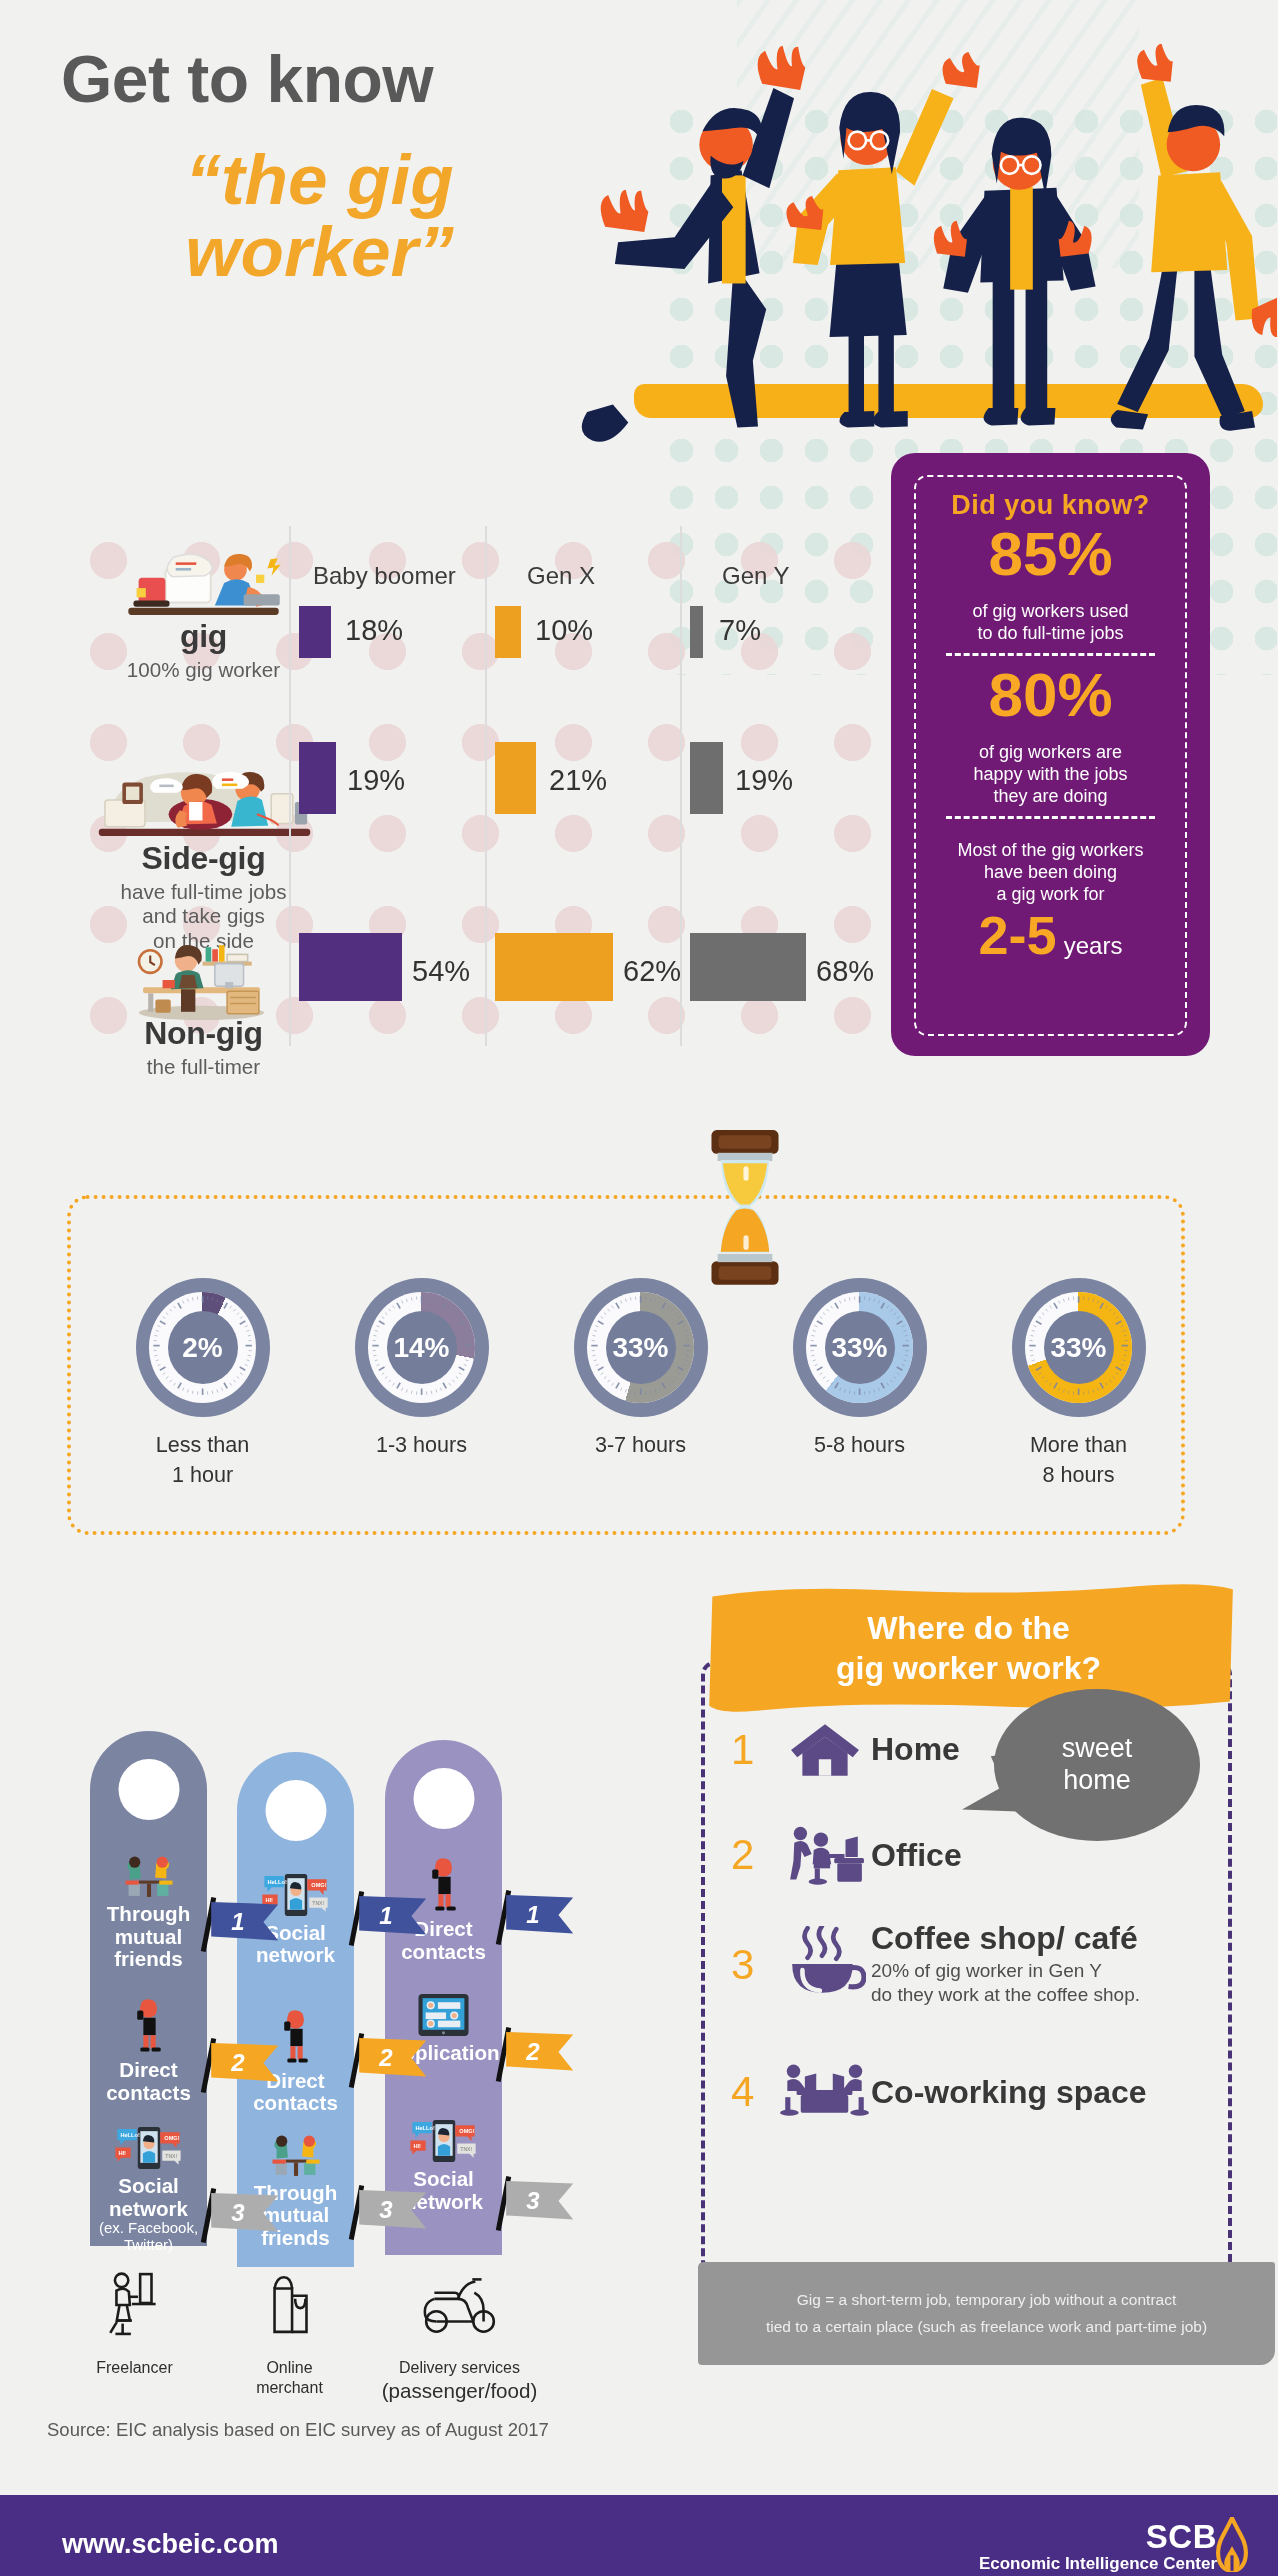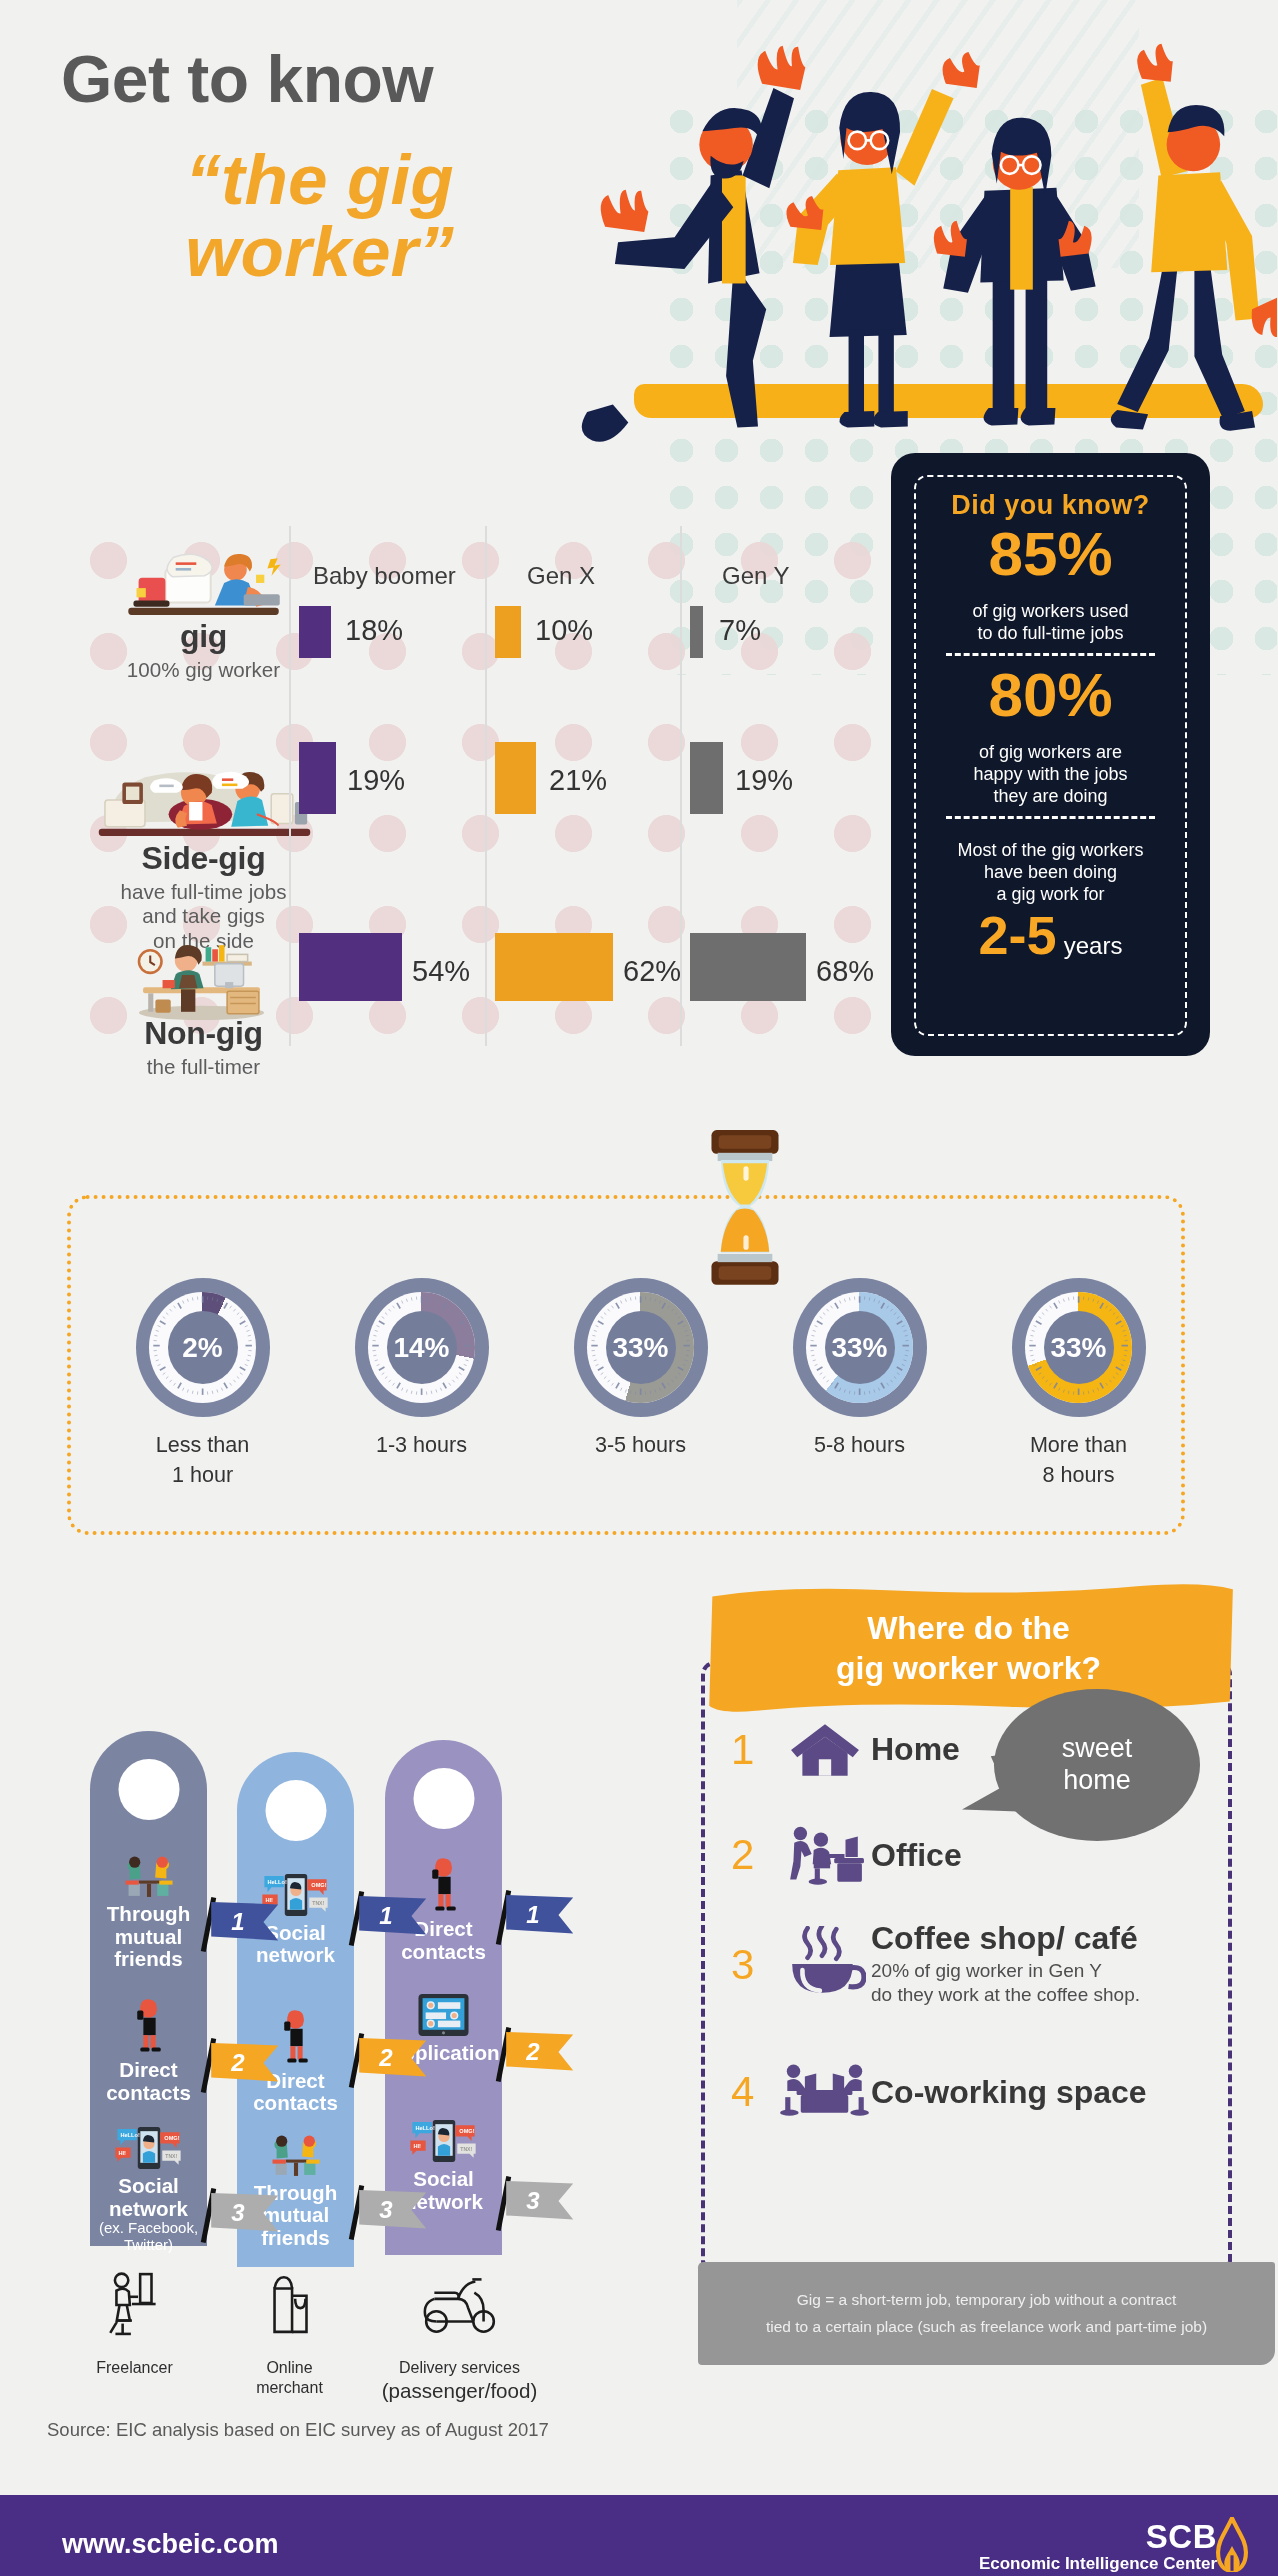--- a/index.html
+++ b/index.html
@@ -75,21 +75,21 @@
     position:absolute; font-size:29px; color:#333; white-space:nowrap;
   }
   .rowicon { position:absolute; }
   .rowname { position:absolute; text-align:center; width:227px; }
   .rowname .big { font-size:32px; font-weight:bold; color:#3a3a3a; letter-spacing:-0.3px;}
   .rowname .small { font-size:20.6px; color:#5d5d5d; line-height:1.18; margin-top:3.1px;}
 
   
   .dyk {
     position:absolute; left:891px; top:453px; width:319px; height:603px;
-    background:#0f172a; border-radius:24px;
+    background:#701a75; border-radius:24px;
   }
   .dyk-inner {
     position:absolute; left:23px; top:21.6px; right:23px; bottom:19.6px;
     border:2.6px dashed #ffffff; border-radius:13.4px;
     display:flex; flex-direction:column; align-items:center;
     padding-top:13.4px;
   }
   .dyk-title { color:#f5a623; font-size:27px; font-weight:bold; letter-spacing:0.5px;}
   .dyk-num { color:#f9a825; font-size:62px; font-weight:bold; line-height:1.02; margin-top:1px;}
   .dyk-txt { color:#fff; font-size:18px; text-align:center; line-height:1.22; margin-top:16px;}
@@ -643,21 +643,21 @@
               <line x1="19.22" y1="15.82" x2="21.23" y2="18.04" stroke="#7b85a2" stroke-width="0.8" opacity="0.55"></line>
               <line x1="22.96" y1="12.79" x2="24.73" y2="15.21" stroke="#7b85a2" stroke-width="0.8" opacity="0.55"></line>
               <line x1="27.00" y1="10.16" x2="30.00" y2="15.36" stroke="#7b85a2" stroke-width="1.6" opacity="0.85"></line>
               <line x1="31.29" y1="7.98" x2="32.51" y2="10.72" stroke="#7b85a2" stroke-width="0.8" opacity="0.55"></line>
               <line x1="35.79" y1="6.25" x2="36.71" y2="9.10" stroke="#7b85a2" stroke-width="0.8" opacity="0.55"></line>
               <line x1="40.44" y1="5.01" x2="41.06" y2="7.94" stroke="#7b85a2" stroke-width="0.8" opacity="0.55"></line>
               <line x1="45.19" y1="4.25" x2="45.51" y2="7.24" stroke="#7b85a2" stroke-width="0.8" opacity="0.55"></line>
             </svg>
           <div class="hub">33%</div>
         </div>
-        <div class="donut-cap" style="white-space:pre-line;">3-5 hours</div>
+        <div class="donut-cap" style="white-space:pre-line;">3-7 hours</div>
       </div>
 
       <div class="donut-cell">
         <div class="donut">
           <div class="outer"></div>
           <div class="face"></div>
           <div class="arc" style="background: conic-gradient(#a8c9e8 0deg 218deg, transparent 218deg 360deg);"></div>
           <svg class="ticks" viewBox="0 0 100 100">
               <line x1="50.00" y1="4.00" x2="50.00" y2="10.00" stroke="#7b85a2" stroke-width="1.6" opacity="0.85"></line>
               <line x1="54.81" y1="4.25" x2="54.49" y2="7.24" stroke="#7b85a2" stroke-width="0.8" opacity="0.55"></line>

